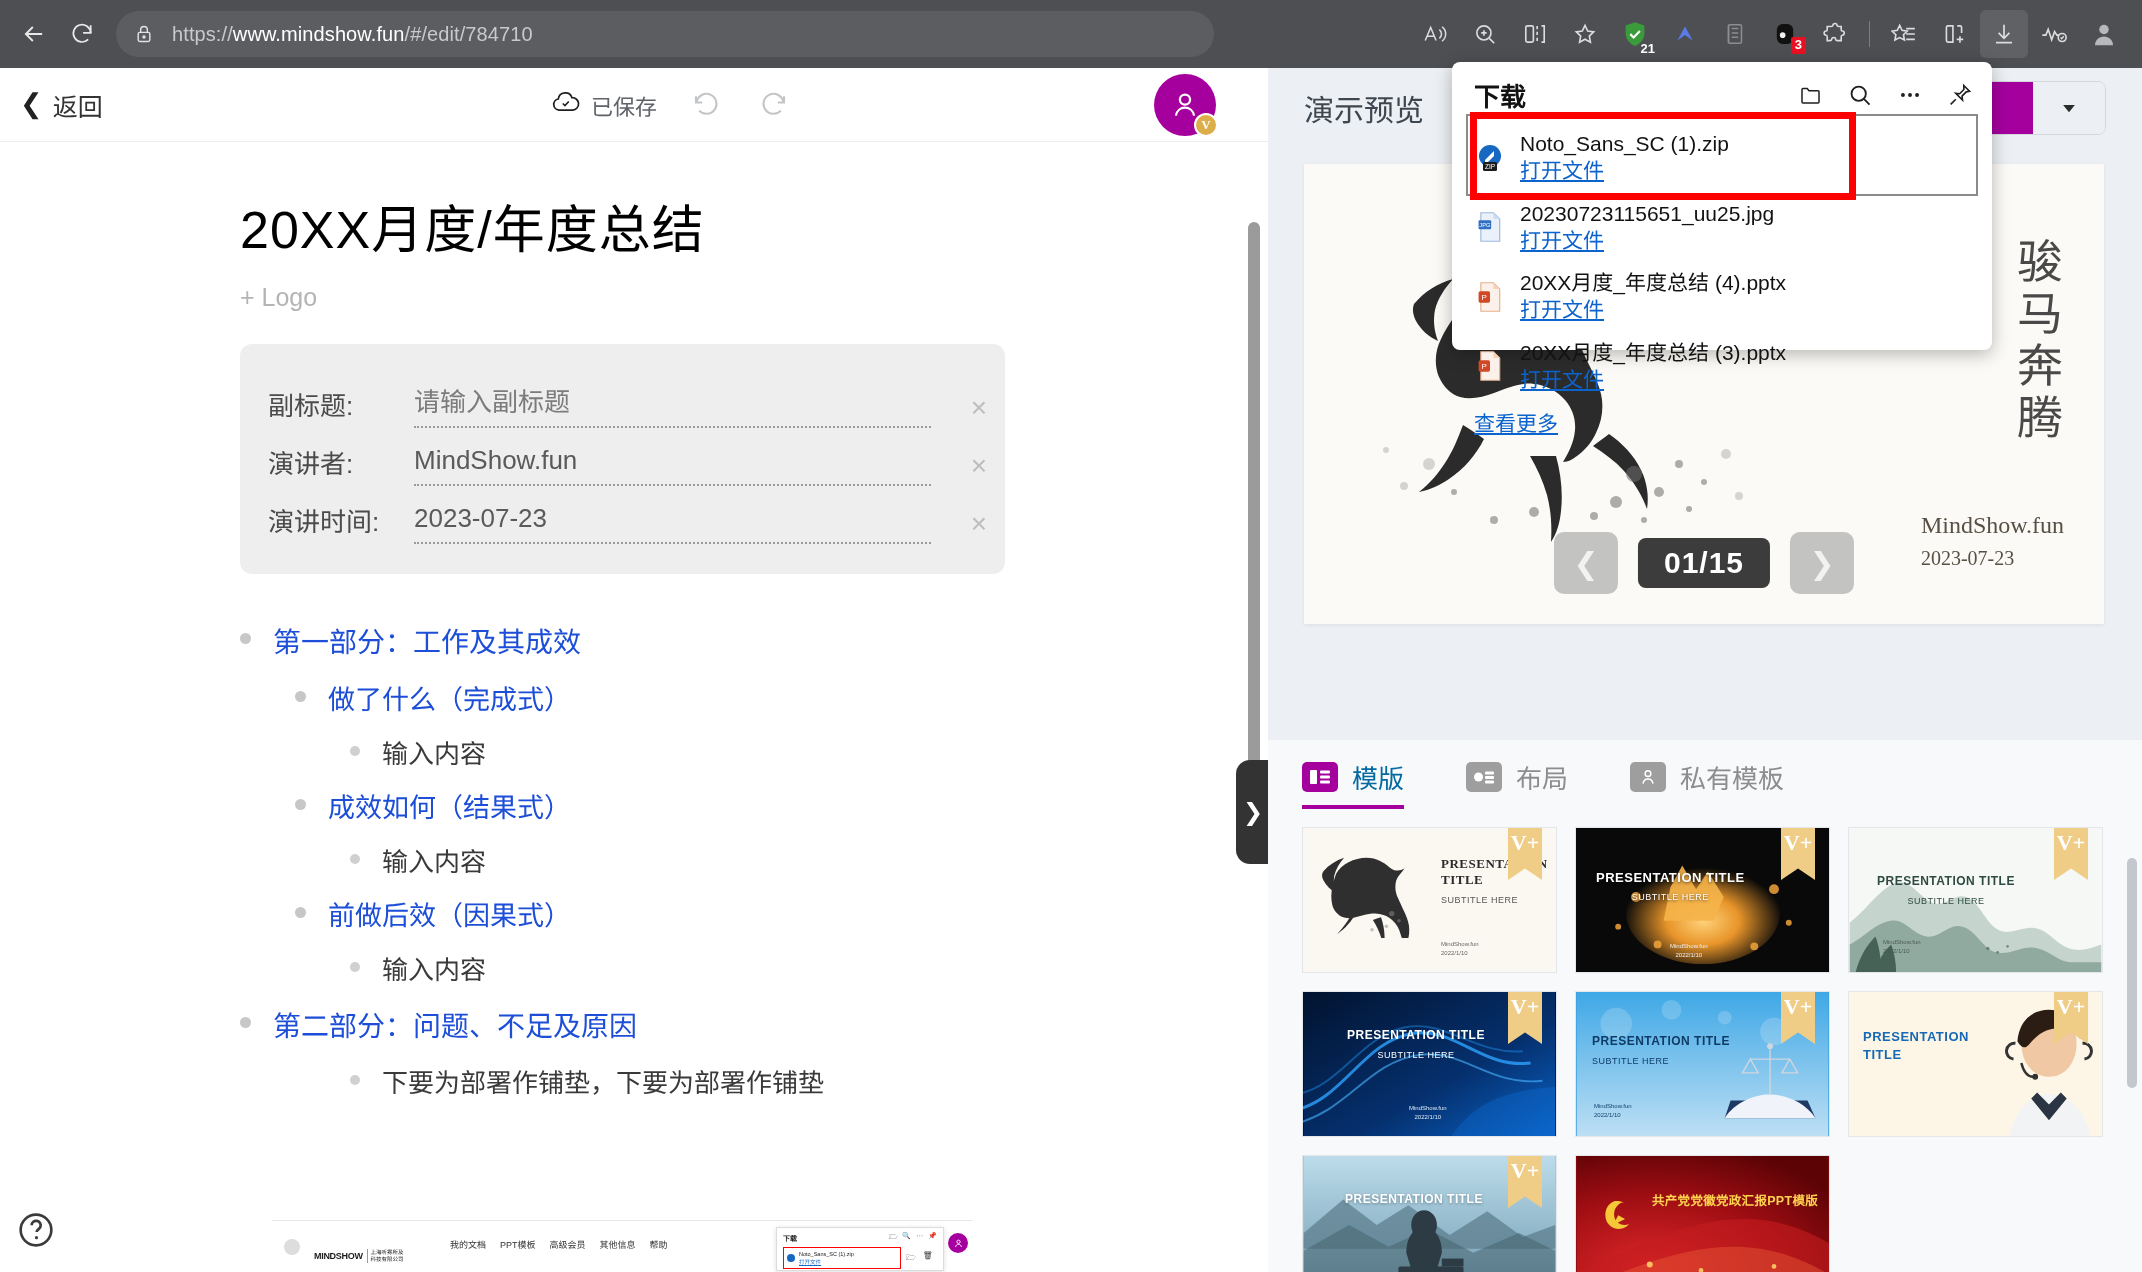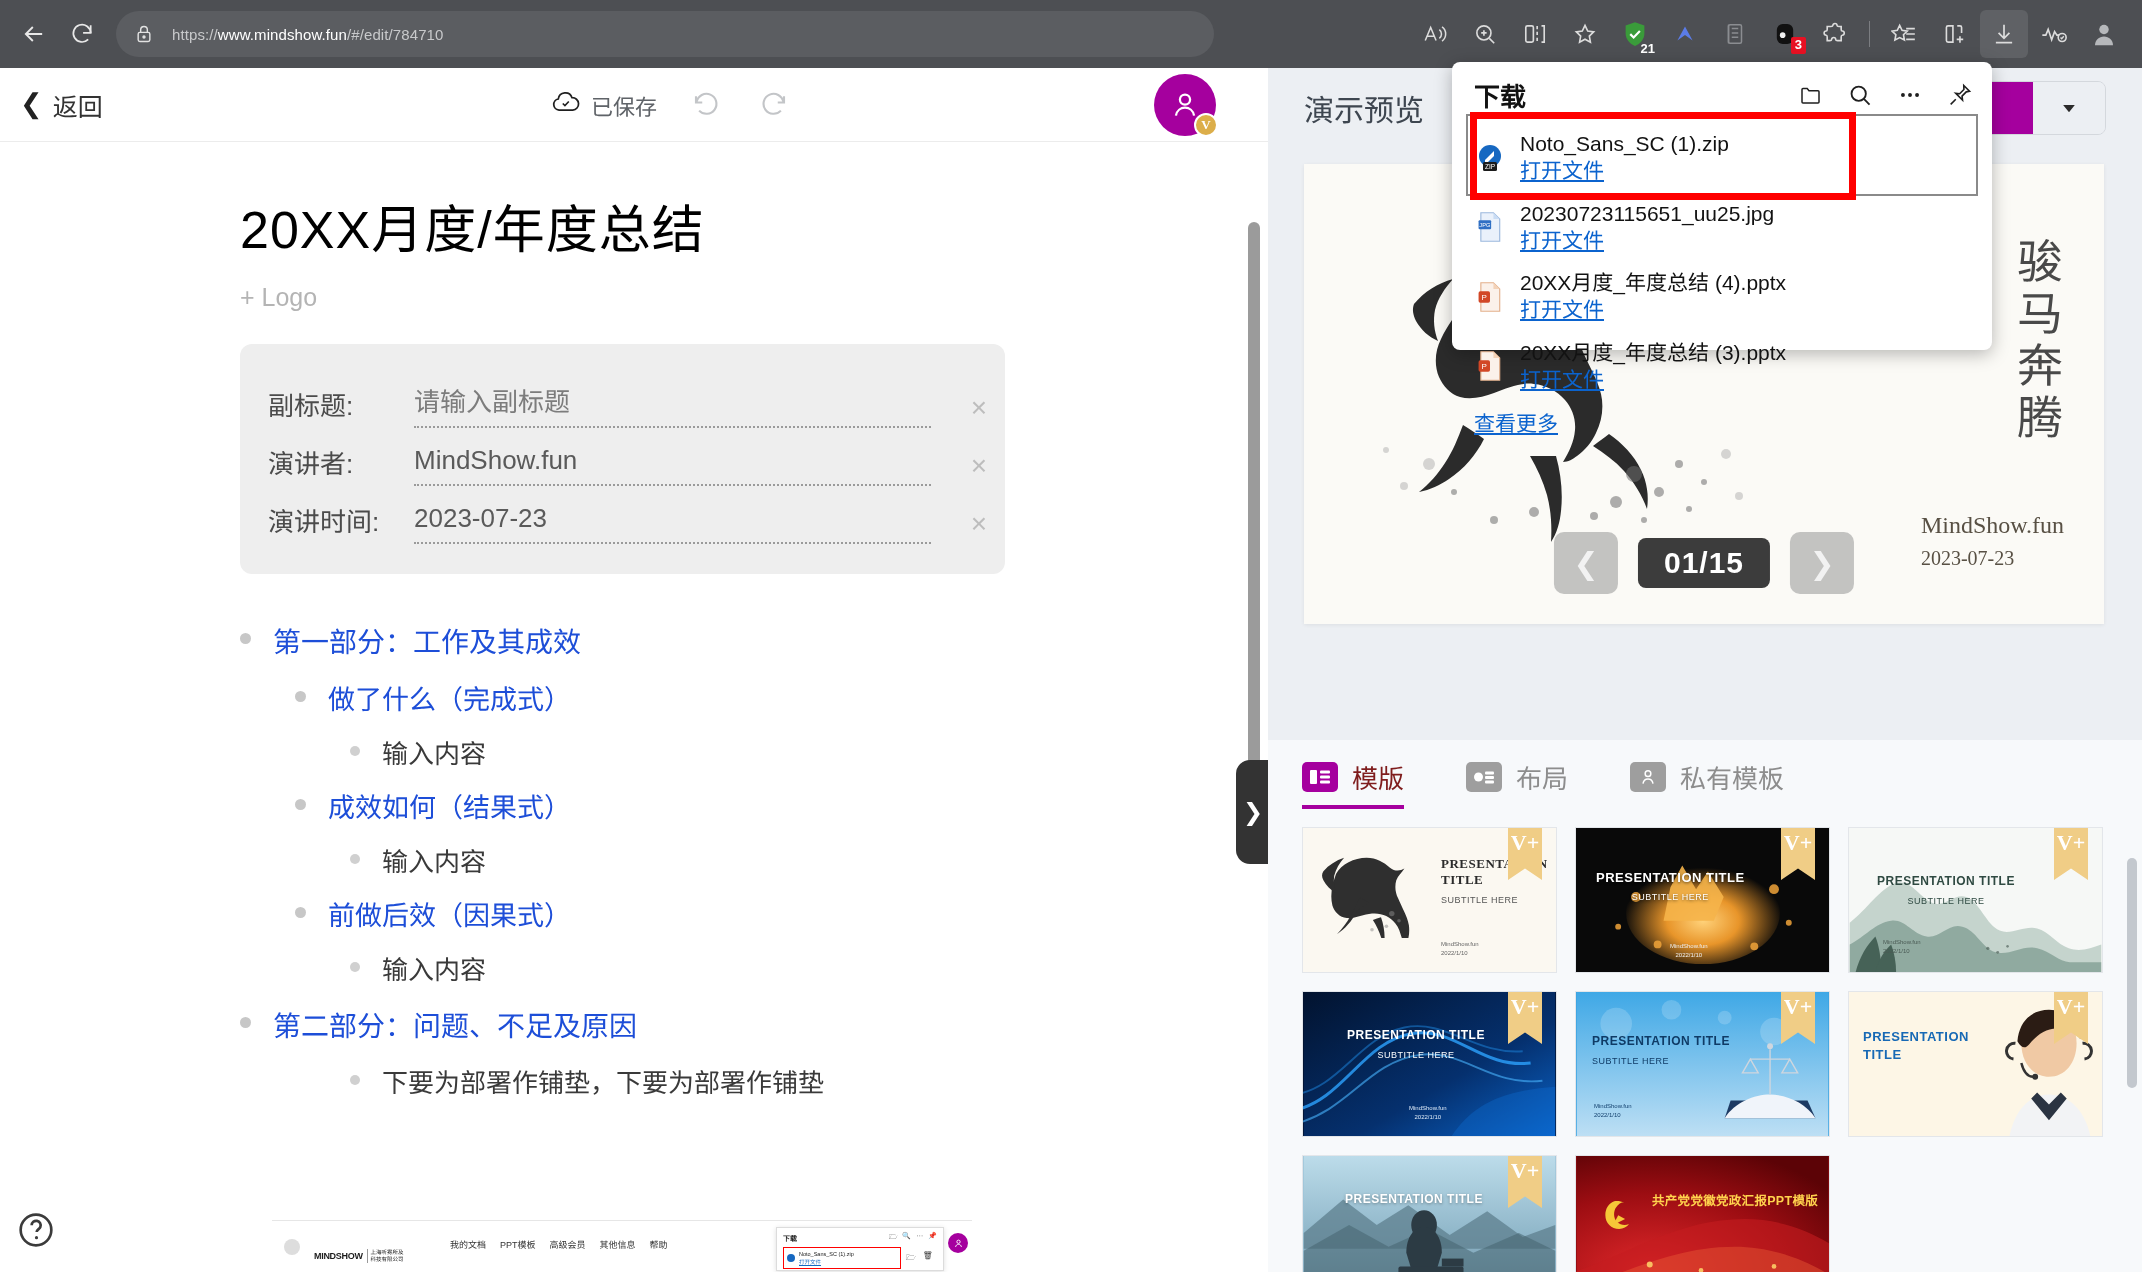--- a/index.html
+++ b/index.html
@@ -30,21 +30,21 @@
     flex: 0 0 auto;
     width: 1098px; height: 46px;
     background: #5b5d61;
     border-radius: 23px;
     display: flex; align-items: center;
     padding: 0 18px;
     margin-left: 10px;
   }
   #omnibox .lock { flex: 0 0 auto; display:flex; color:#e2e2e2; margin-right: 18px;}
   #url-text {
-    font-size: 15px; color: #c8c9cb; white-space: nowrap;
+    font-size: 20px; color: #c8c9cb; white-space: nowrap;
     letter-spacing: 0.1px;
     text-align: center;
   }
   #url-text .host { color: #ffffff; }
   #toolbar-right {
     margin-left: auto;
     display: flex; align-items: center; gap: 2px;
     padding-right: 4px;
   }
   .tb-icon {
@@ -289,21 +289,21 @@
     display: flex; align-items: center;
     padding: 18px 34px 0 34px; gap: 62px;
   }
   .tpl-tab { display: flex; align-items: center; gap: 14px; padding-bottom: 14px; position: relative;}
   .tpl-tab .tab-ico {
     width: 36px; height: 30px; border-radius: 5px;
     display: flex; align-items:center; justify-content:center;
   }
   .tpl-tab .tab-label { font-size: 26px; }
   .tpl-tab.active .tab-ico { background: #a5009e; }
-  .tpl-tab.active .tab-label { color: #7f1d1d; }
+  .tpl-tab.active .tab-label { color: #0369a1; }
   .tpl-tab.active::after {
     content: ""; position: absolute; left: 0; bottom: 0;
     width: 100%; height: 4px; background: #a5009e;
   }
   .tpl-tab.inactive .tab-ico { background: #9e9e9e; }
   .tpl-tab.inactive .tab-label { color: #8d8d8d; }
 
   #tpl-chips { display: flex; gap: 16px; padding: 16px 34px 0 34px; }
   .chip {
     background: #b8b8b8; color: #fff;

